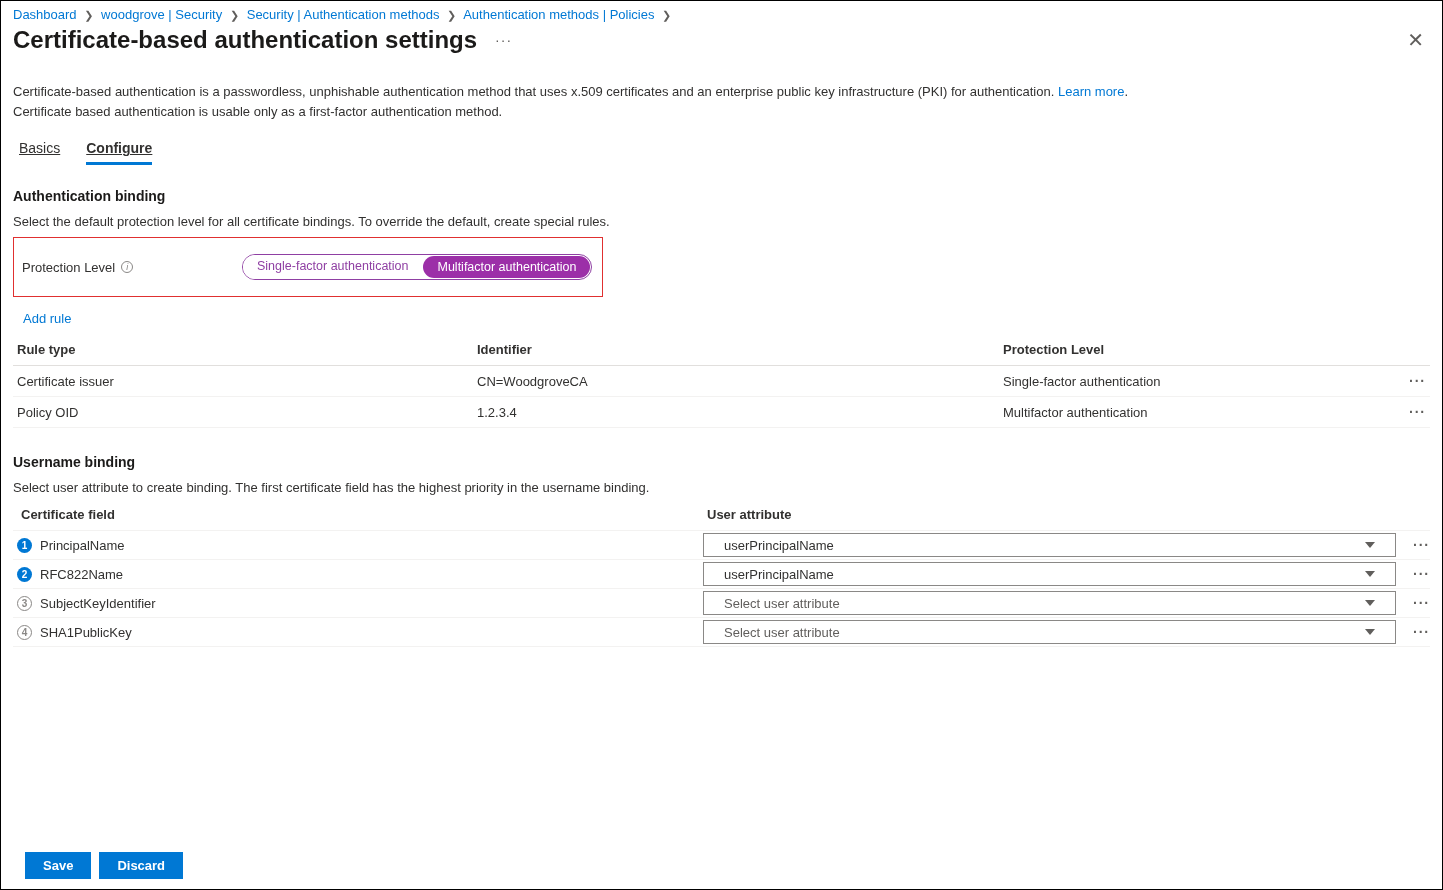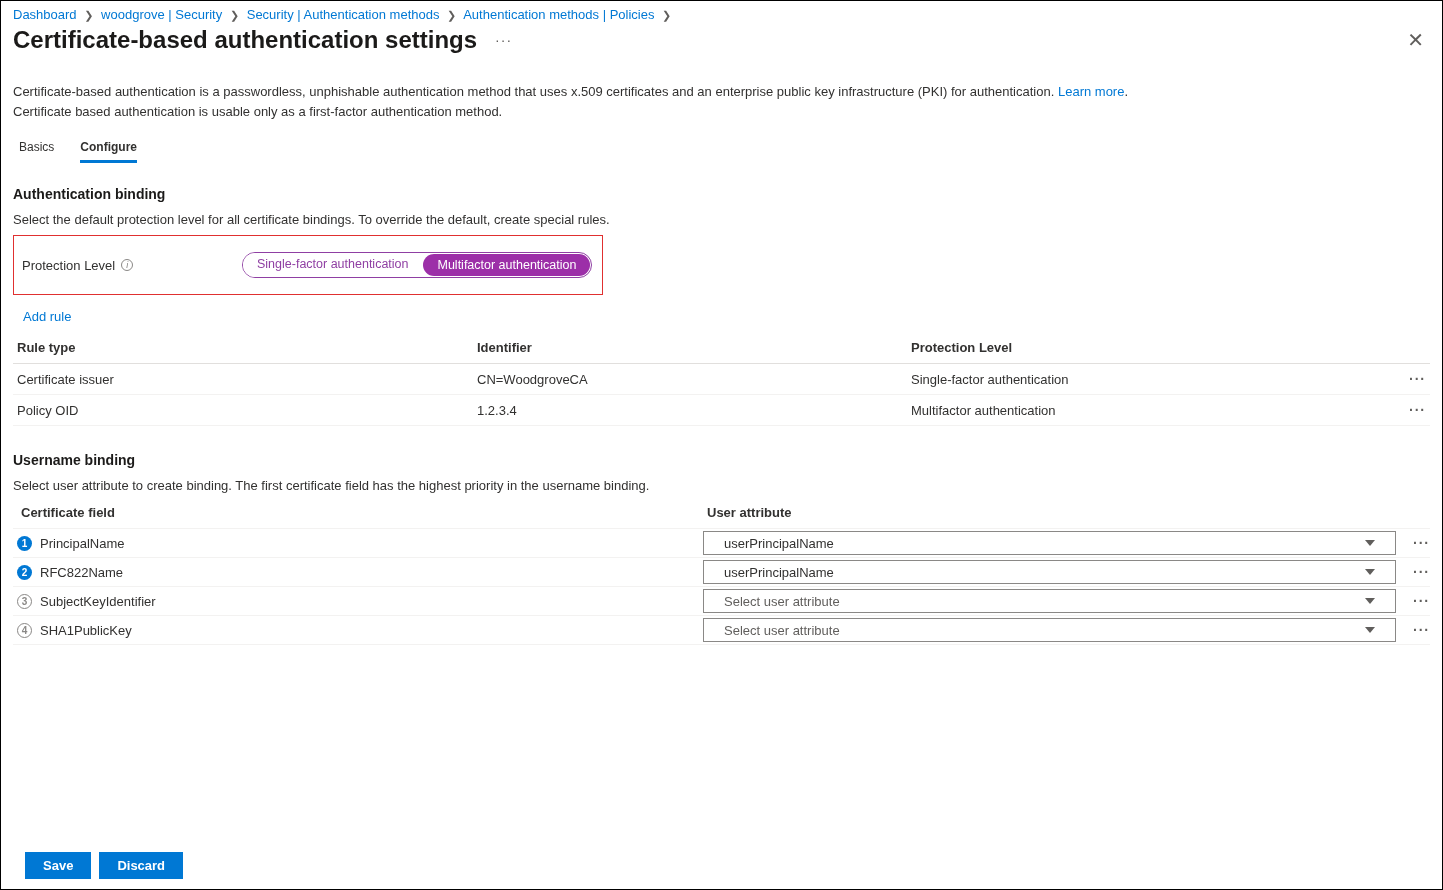--- a/index.html
+++ b/index.html
@@ -62,21 +62,22 @@
     display: flex;
     gap: 26px;
     margin-top: 18px;
     border-bottom: 1px solid transparent;
     padding-left: 6px;
   }
   .tab {
     padding-bottom: 6px;
     cursor: pointer;
     color: #323130;
-    font-size: 12px;
+    font-size: 14px;
+    text-decoration: underline;
   }
   .tab.active {
     color: #323130;
     font-weight: 600;
     border-bottom: 3px solid #0078d4;
     padding-bottom: 6px;
   }
   .section-heading {
     font-weight: 600;
     font-size: 14px;
@@ -147,21 +148,21 @@
     border-bottom: 1px solid #e1dfdd;
     font-weight: 600;
   }
   .rules-table .row {
     display: flex;
     align-items: center;
     padding: 7px 4px;
     border-bottom: 1px solid #f3f2f1;
   }
   .col-type { width: 460px; }
-  .col-id   { width: 434px; }
+  .col-id   { width: 526px; }
   .col-prot { flex: 1; }
   .row-menu { width: 30px; text-align: right; color: #605e5c; cursor: pointer; letter-spacing: 1px; font-weight: 700; font-size: 14px;}
   .username-table .hdr {
     display: flex;
     padding: 8px 4px 8px 4px;
     font-weight: 600;
     margin-top: 4px;
   }
   .username-table .row {
     display: flex;

